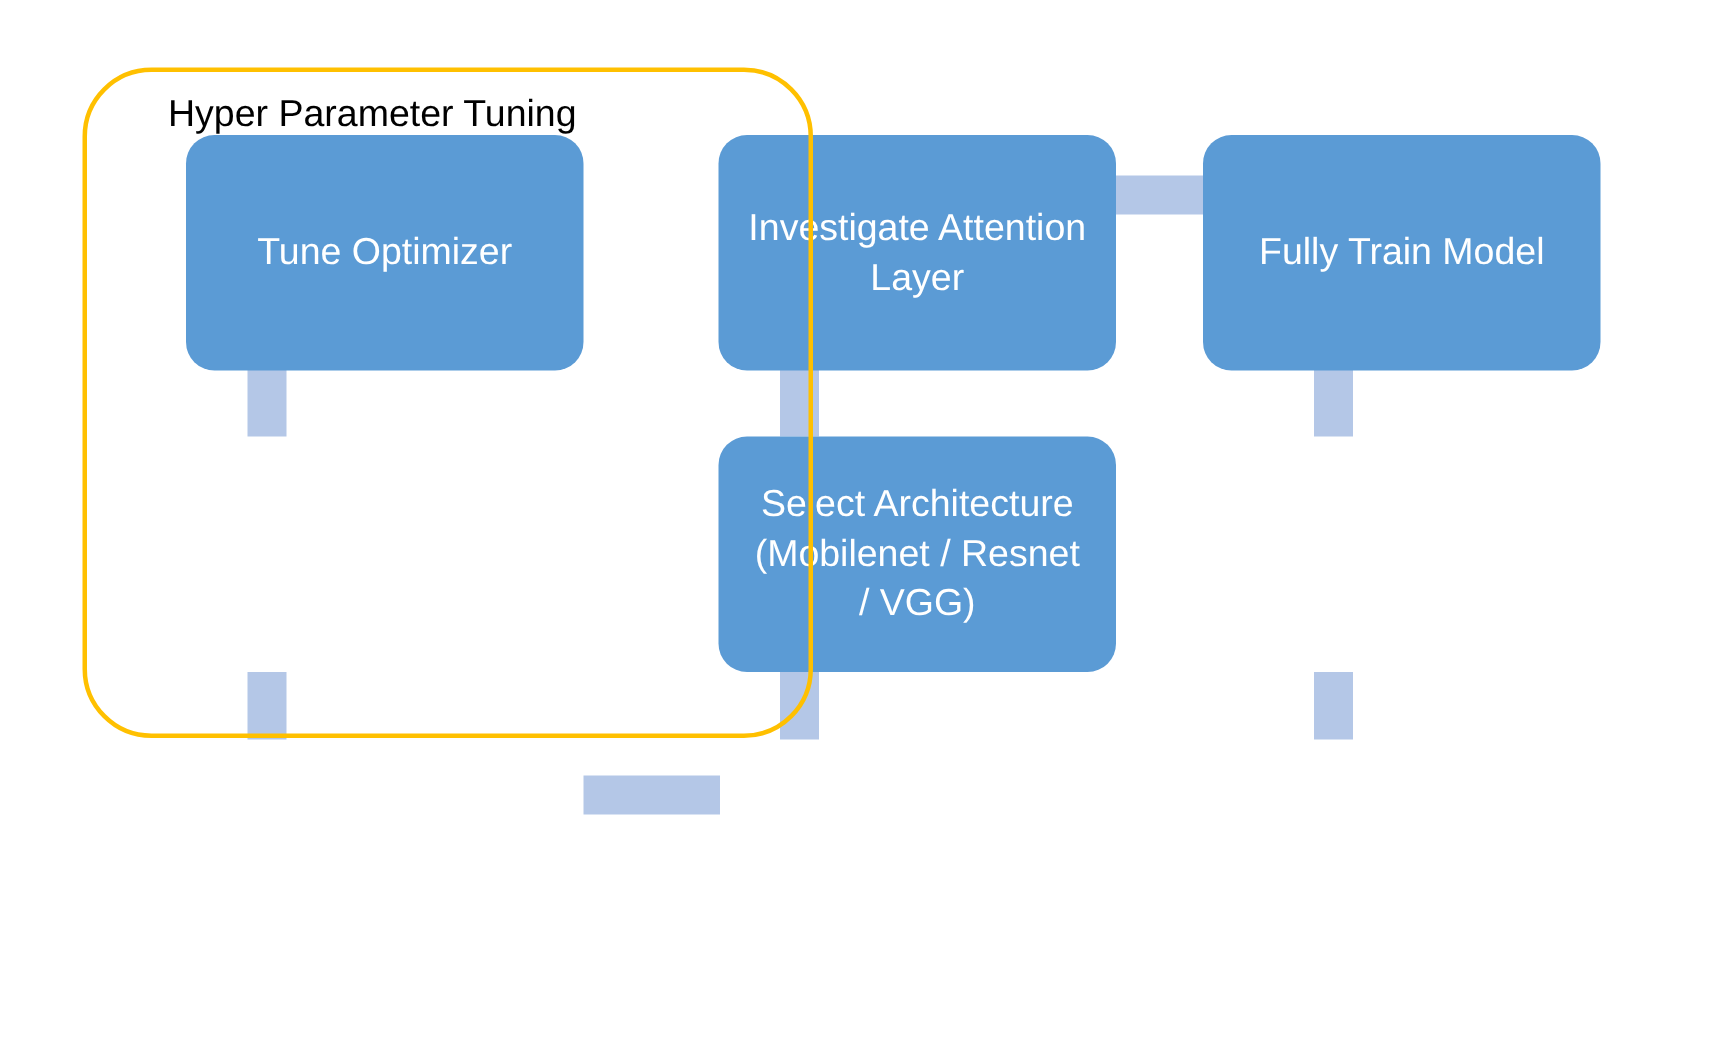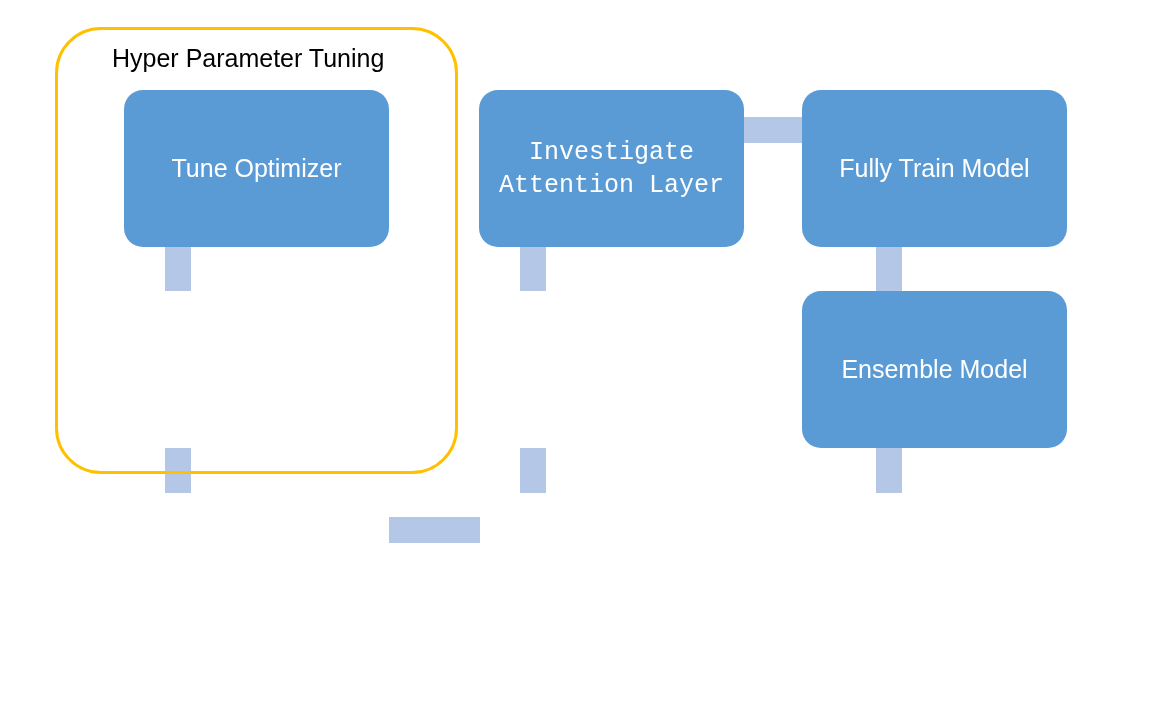--- a/index.html
+++ b/index.html
@@ -27,21 +27,21 @@
     align-items: center;
     justify-content: center;
     text-align: center;
     font-size: 25px;
     line-height: 1.32;
     padding: 0 18px;
     box-sizing: border-box;
     z-index: 2;
   }
   .c1 { left: 124px; }
-  .c2 { left: 479px; font-family: Liberation Mono, monospace; }
+  .c2 { left: 479px; }
   .c3 { left: 802px; text-align: center; }
   .r1 { top: 90px; }
   .r2 { top: 291px; }
   .r3 { top: 492px; }
   
   .conn {
     position: absolute;
     background: var(--connector_fill, #B4C7E7);
     z-index: 1;
   }
@@ -51,22 +51,22 @@
   .vx2 { left: 520px; }
   .vx3 { left: 876px; }
   .vgap1 { top: 246px; }
   .vgap2 { top: 448px; }
   .h-bottom { left: 389px; top: 517px; }
   .h-top    { left: 744px; top: 117px; }
   
   .group {
     position: absolute;
     left: 55px;
-    top: 27px;
-    width: 403px;
+    top: 45px;
+    width: 487px;
     height: 447px;
     border: 3px solid var(--group_outline, #FFC000);
     border-radius: 46px;
     box-sizing: border-box;
     background: transparent;
     z-index: 3;
     pointer-events: none;
   }
   .group-label {
     position: absolute;
@@ -91,25 +91,25 @@
   <div class="conn vconn vx3 vgap1"></div>
   <div class="conn vconn vx3 vgap2"></div>
 
   <div class="node c1 r1">
     <span>Tune Optimizer</span>
   </div>
 
   <div class="node c2 r1">
     <span>Investigate Attention Layer</span>
   </div>
+  <div class="node c2 r2">
+    <span>Select Architecture (Mobilenet / Resnet / VGG)</span>
+  </div>
 
   <div class="node c3 r1">
     <span>Fully Train Model</span>
-  </div>
-  <div class="node c3 r2">
-    <span>Ensemble Model</span>
   </div>
 
   <div class="group">
     <div class="group-label">Hyper Parameter Tuning</div>
   </div>
 
 </div>
 
 </body></html>

